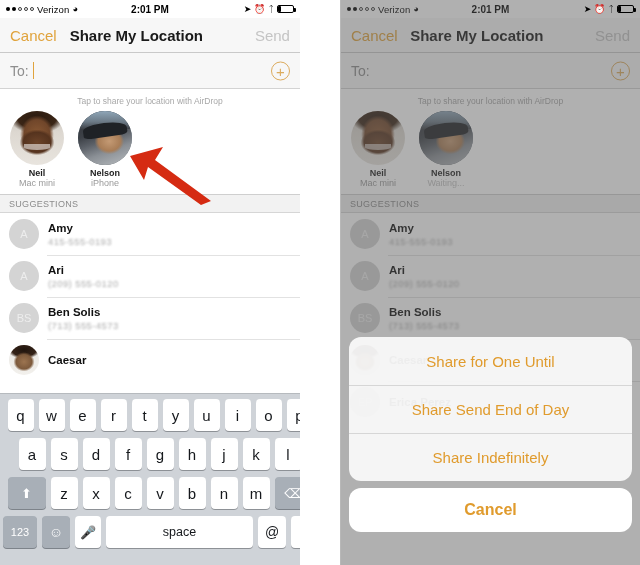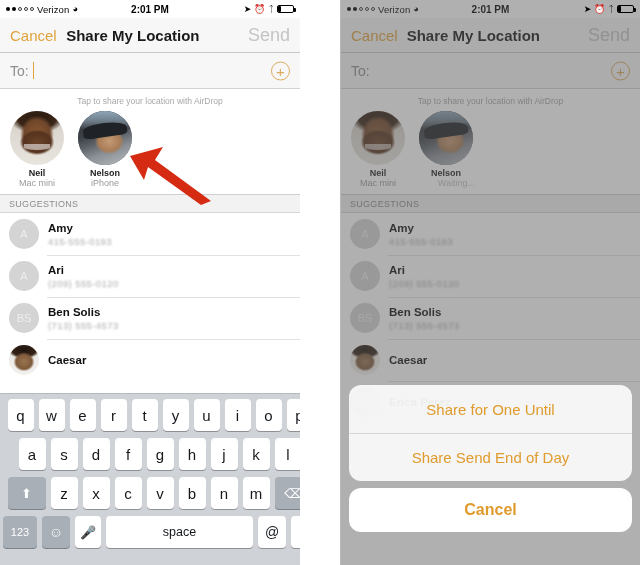--- a/index.html
+++ b/index.html
@@ -35,21 +35,21 @@
   .batt:after { content:""; position:absolute; right:-3px; top:2px; width:2px; height:4px; background:#000; border-radius:0 1px 1px 0; }
   .batt i { display:block; height:100%; width:22%; background:#000; border-radius:1px; }
 
   
   .navbar {
     height:35px; display:flex; align-items:center; justify-content:space-between;
     padding:0 10px; background:#f7f7f7; border-bottom:1px solid #c9c9c9;
   }
   .nav-cancel { color:#e0a33c; font-size:15px; }
   .nav-title { font-size:15px; font-weight:bold; color:#1a1a1a; }
-  .nav-send { color:#c4c4c4; font-size:18px;margin-left:39px; }
+  .nav-send { color:#c4c4c4; font-size:15px;margin-left:39px; }
 
   
   .tofield {
     height:36px; display:flex; align-items:center; padding:0 10px;
     background:#f7f7f7; border-bottom:1px solid #d3d3d3; position:relative;
   }
   .to-label { color:#8e8e8e; font-size:14px; }
   .caret { width:1px; height:17px; background:#e0a33c; margin-left:4px; }
   .plus-btn {
     position:absolute; right:10px; top:50%; transform:translateY(-50%);
@@ -63,21 +63,21 @@
   }
 
   
   .airdrop { background:#fff; padding-top:7px; padding-bottom:6px; border-bottom:1px solid #cfcfcf; }
   .airdrop-hint { text-align:center; font-size:8.5px; color:#a8a8a8; margin-bottom:5px; }
   .ad-row { display:flex; gap:10px; padding-left:8px; }
   .ad-item { width:58px; text-align:center; }
   .ad-av { width:54px; height:54px; border-radius:50%; overflow:hidden; margin:0 auto; position:relative; }
   .ad-name { font-size:9px; font-weight:bold; color:#222; margin-top:3px; }
   .ad-sub { font-size:9px; color:#9a9a9a; }
-  .ad-sub.waiting { color:#c2c2c2;text-align:right; }
+  .ad-sub.waiting { color:#c2c2c2; }
 
   
   .face-neil {
     width:100%; height:100%;
     background:
       radial-gradient(ellipse 46% 34% at 50% 58%, #6b4329 0%, #55331e 55%, rgba(85,51,30,0) 70%),
       radial-gradient(ellipse 40% 46% at 50% 44%, #8a5934 0%, #70462a 60%, rgba(112,70,42,0) 78%),
       radial-gradient(ellipse 60% 36% at 50% 12%, #2a1a10 0%, #3a2516 60%, rgba(58,37,22,0) 85%),
       linear-gradient(180deg,#c7c2bb 0%,#ddd8d1 40%,#e8e4de 100%);
   }
@@ -420,19 +420,20 @@
         </div>
       </div>
     </div>
 
     <div class="dim"></div>
 
     <div class="sheet">
       <div class="sheet-group">
         <div class="sheet-btn">Share for One Until</div>
         <div class="sheet-btn">Share Send End of Day</div>
+        <div class="sheet-btn">Share Indefinitely</div>
       </div>
       <div class="sheet-cancel">Cancel</div>
     </div>
 
   </div>
 
 </div>
 
 </body></html>

